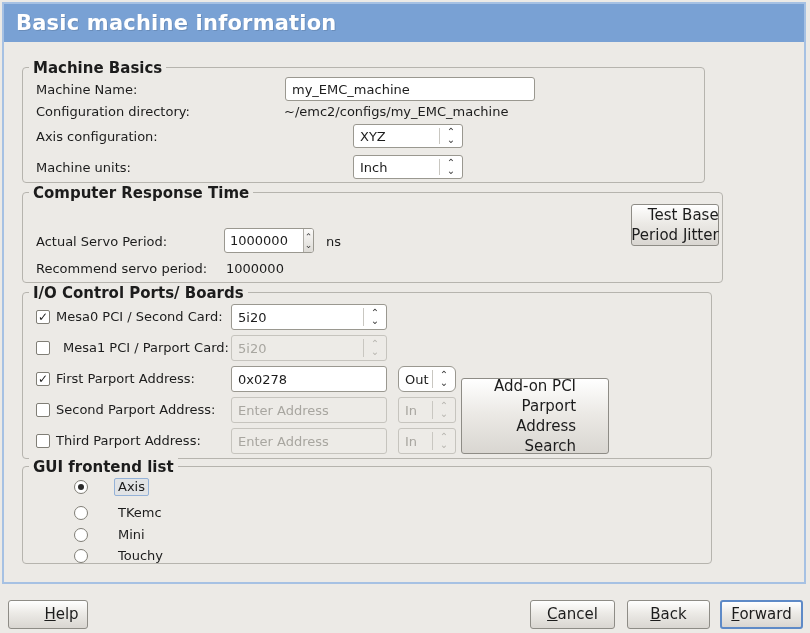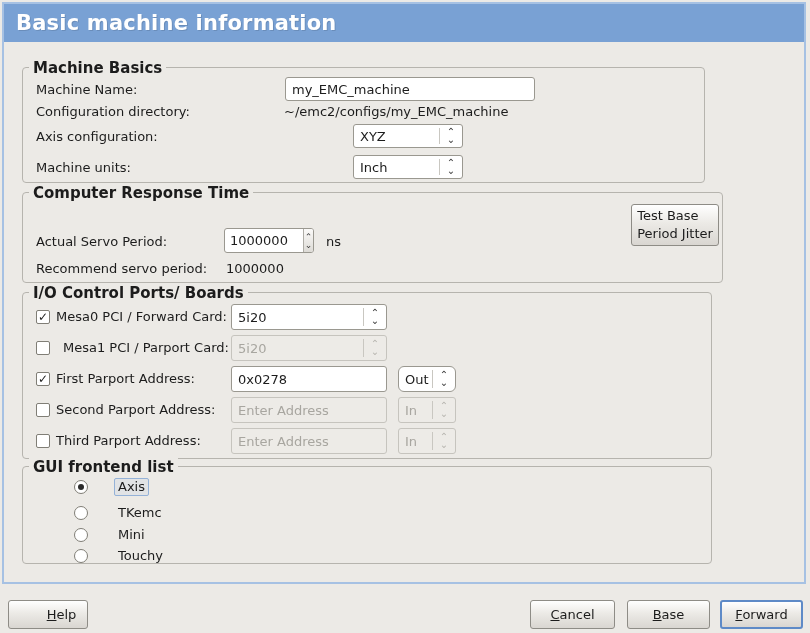--- a/index.html
+++ b/index.html
@@ -95,23 +95,23 @@
   }
   .radio .dot{width:6px;height:6px;border-radius:50%;background:#2B2B2B;display:none;}
   .radio.selected .dot{display:block;}
   .radio-label{position:absolute;line-height:16px;padding:0 3px;border:1px solid transparent;margin-left:23px;}
   .radio-label.focused{border:1px solid #94B2D8;border-radius:2px;background:rgba(150,180,220,0.12);}
   
   .btn{
     position:absolute;box-sizing:border-box;
     background:linear-gradient(#FFFFFF,#ECEAE6 45%,#D9D6D1);
     border:1px solid #8E8C86;border-radius:3px;
-    font-family:inherit;font-size:13px;color:#1C1C1C;
+    font-family:inherit;font-size:15px;color:#1C1C1C;
     display:flex;align-items:center;justify-content:center;
-    text-align:left;line-height:1.35;padding:0;cursor:default;
+    text-align:right;line-height:1.35;padding:0;cursor:default;
   }
   .btn.focused{border:2px solid #5E8AC7;}
   .btn .mn{display:block;}
   .btn .mn::first-letter{text-decoration:underline;}
   .multiline div{white-space:nowrap;}
 </style>
 </head>
 <body>
 
 <div class="window-frame">
@@ -166,21 +166,21 @@
       </span>
   </button>
 </div>
 
 <div class="frame" style="left:22px;top:292px;width:688px;height:165px;">
   <div class="frame-legend">I/O Control Ports/ Boards</div>
 
   <span class="checkbox" style="left:13px;top:17px;">
       <span class="check">✓</span>
     </span>
-  <div class="lbl" style="left:33px;top:16px;">Mesa0 PCI / Forward Card:</div>
+  <div class="lbl" style="left:33px;top:16px;">Mesa0 PCI / Second Card:</div>
   <div class="combo" style="left:208px;top:11px;width:156px;height:26px;">
     <span class="combo-value">5i20</span>
     <span class="combo-sep"></span>
     <span class="combo-arrows">
         <i>⌃</i>
         <i>⌄</i>
       </span>
   </div>
 
   <span class="checkbox" style="left:13px;top:48px;"></span>
@@ -225,20 +225,28 @@
   <input class="entry disabled" style="left: 208px; top: 135px; width: 156px; height: 26px;" disabled="" placeholder="Enter Address">
   <div class="combo disabled" style="left:375px;top:135px;width:58px;height:26px;">
     <span class="combo-value">In</span>
     <span class="combo-sep"></span>
     <span class="combo-arrows">
         <i>⌃</i>
         <i>⌄</i>
       </span>
   </div>
 
+  <button class="btn multiline" style="left:438px;top:85px;width:148px;height:76px;">
+    <span>
+      <div>Add-on PCI</div>
+      <div>Parport</div>
+      <div>Address</div>
+      <div>Search</div>
+    </span>
+  </button>
 </div>
 
 <div class="frame" style="left:22px;top:466px;width:688px;height:96px;">
   <div class="frame-legend">GUI frontend list</div>
 
   <span class="radio selected" style="left:51px;top:13px;">
       <span class="dot"></span>
     </span>
   <div class="radio-label focused" style="left:68px;top:11px;">Axis</div>
 
@@ -252,17 +260,17 @@
   <div class="radio-label" style="left:68px;top:80px;">Touchy</div>
 </div>
 
 <button class="btn" style="left:8px;top:600px;width:80px;height:29px;padding-left:27px;">
   <span class="mn">Help</span>
 </button>
 <button class="btn" style="left:530px;top:600px;width:85px;height:29px;">
   <span class="mn">Cancel</span>
 </button>
 <button class="btn" style="left:627px;top:600px;width:83px;height:29px;">
-  <span class="mn">Base</span>
+  <span class="mn">Back</span>
 </button>
 <button class="btn focused" style="left:720px;top:600px;width:83px;height:29px;">
   <span class="mn">Forward</span>
 </button>
 
 </body></html>

